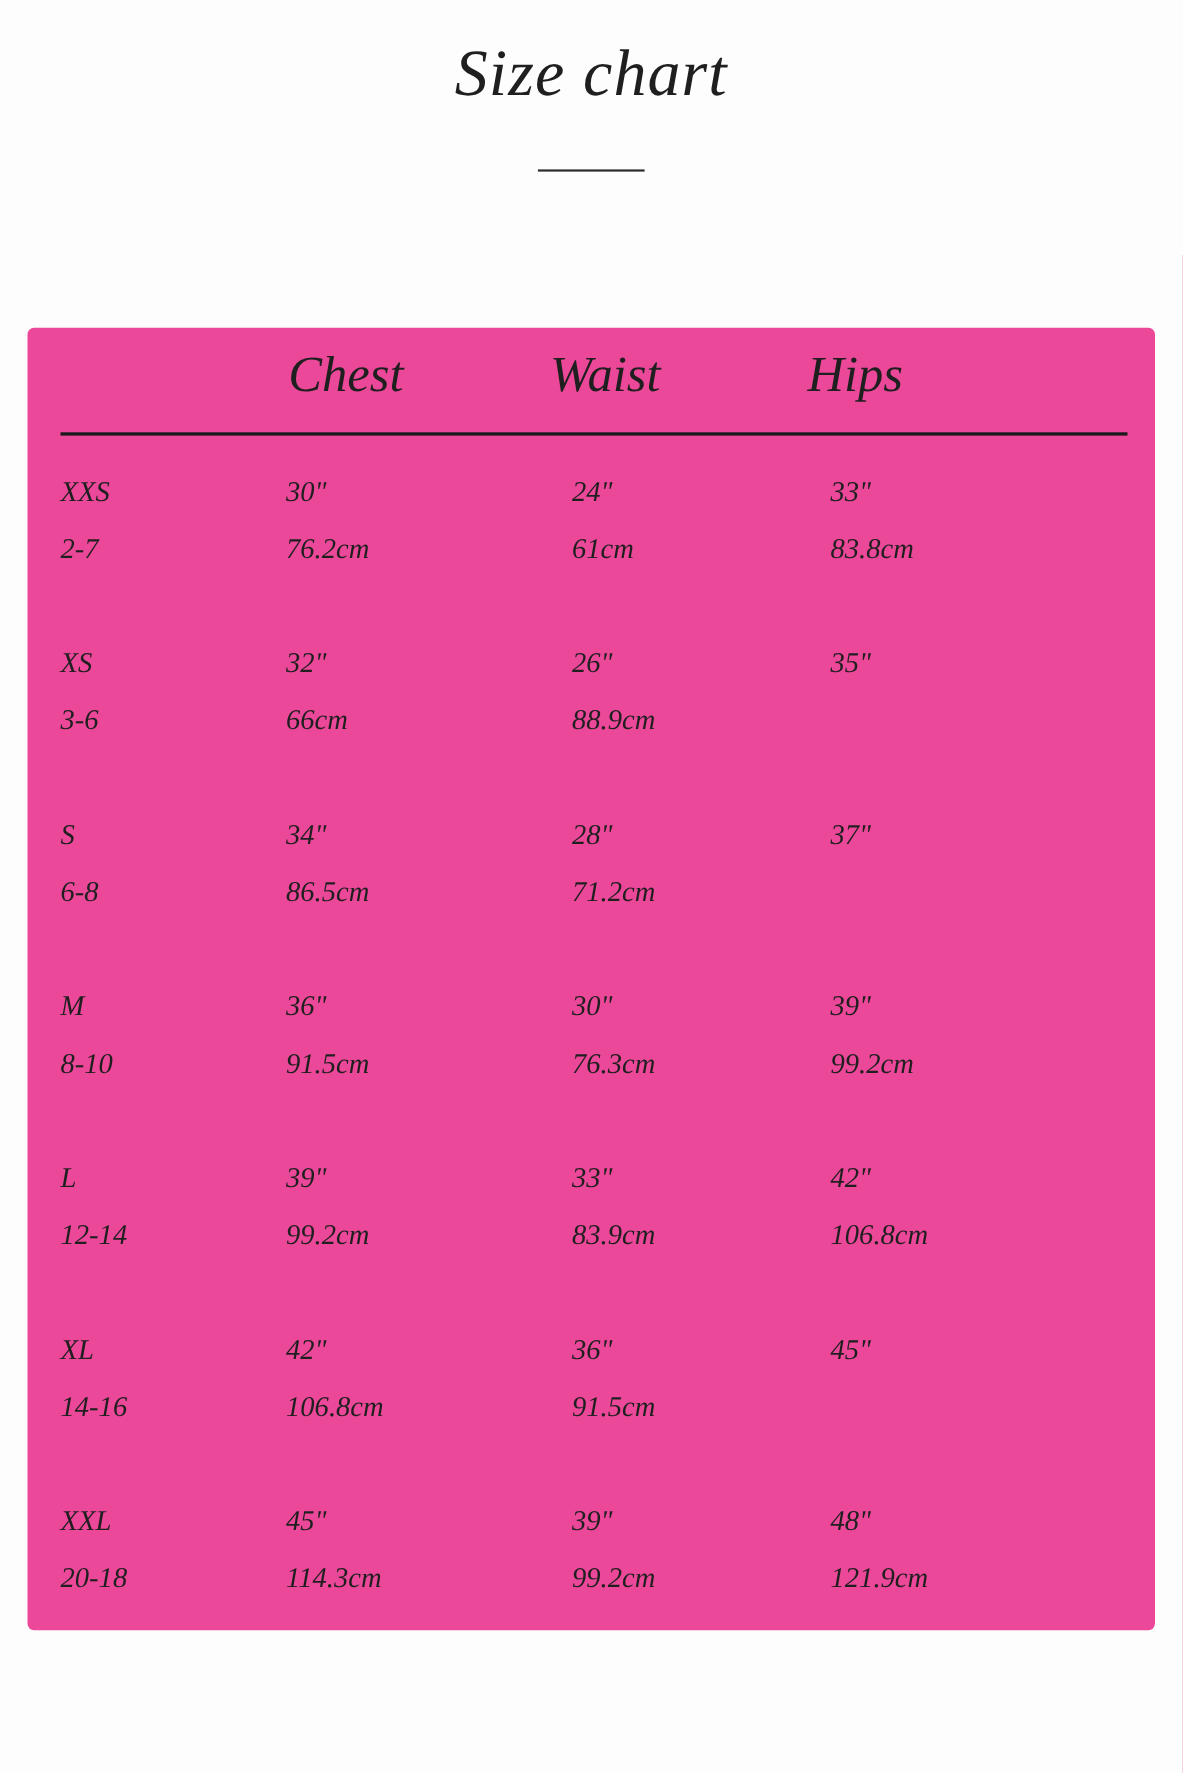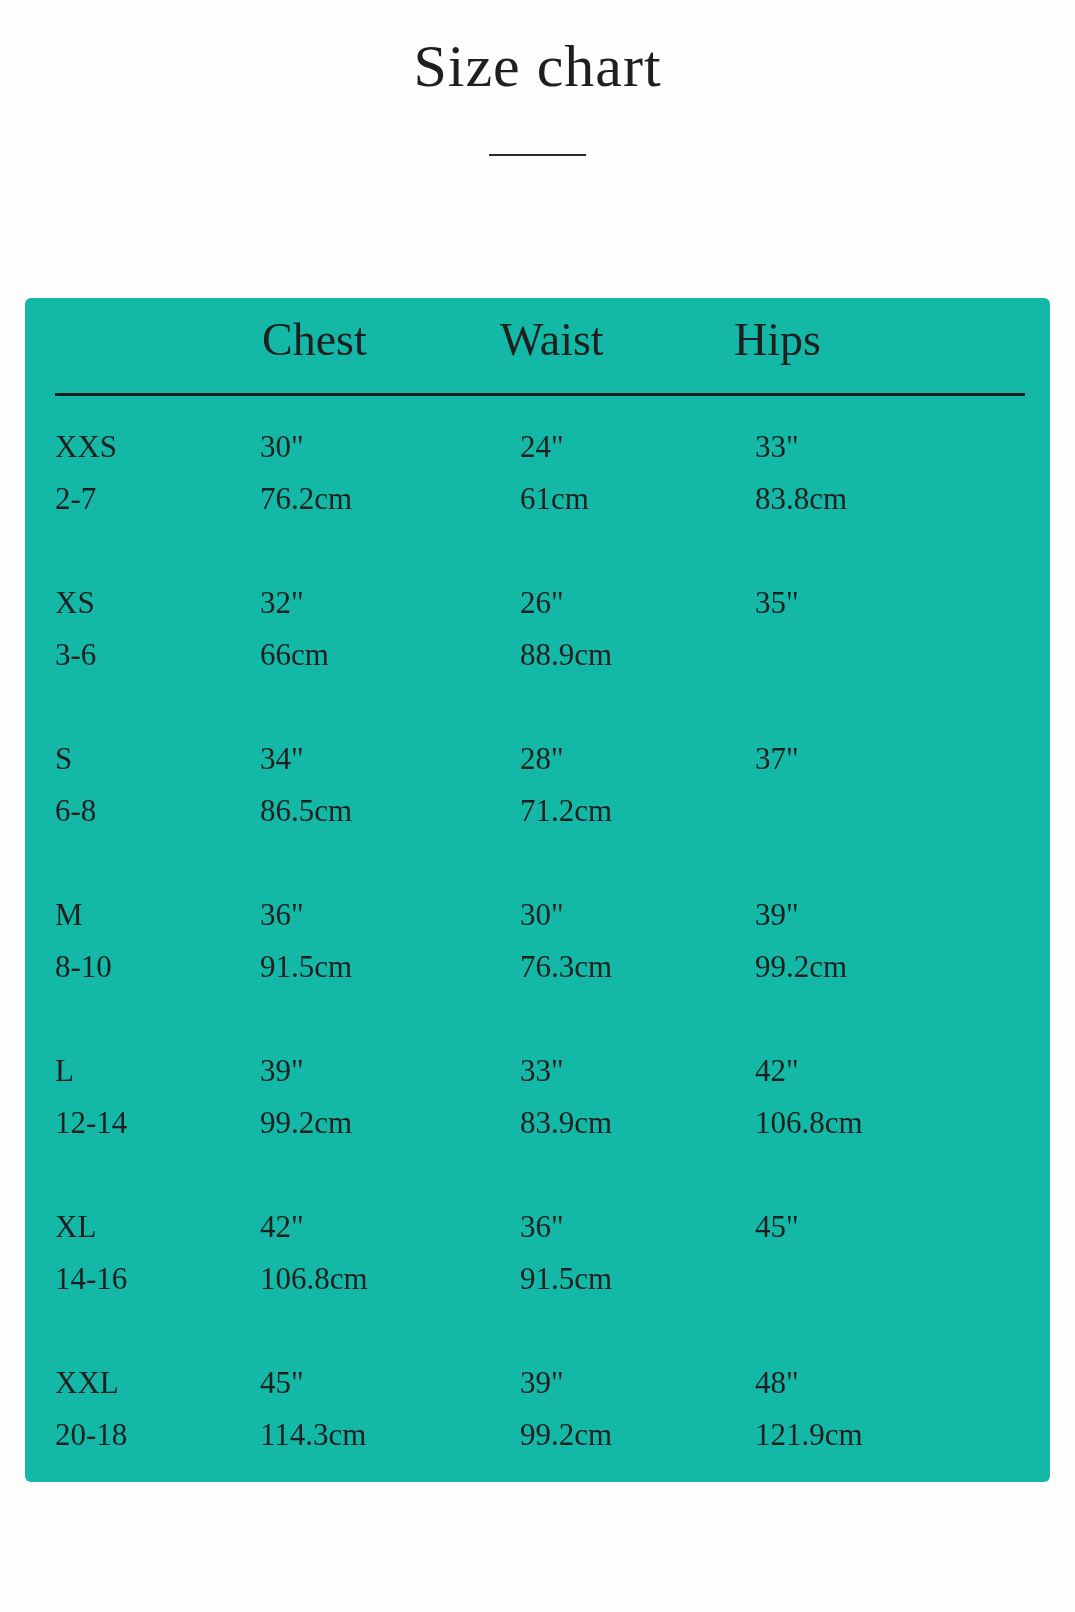--- a/index.html
+++ b/index.html
@@ -7,59 +7,60 @@
     padding: 0;
     background: #fdfdfd;
     font-family: "Liberation Serif", "DejaVu Serif", serif;
     color: #1f1f1f;
   }
   .page {
     width: 1075px;
     height: 1612px;
     position: relative;
     overflow: hidden;
+    font-style: italic;
   }
   .page-title {
     margin: 30px 0 0 0;
     text-align: center;
     font-size: 60px;
     font-weight: 400;
     line-height: 72px;
     letter-spacing: 1px;
   }
   .title-divider {
     width: 97px;
     height: 2px;
     background: #2b2b2b;
     margin: 52px auto 0 auto;
   }
   .card {
     margin: 142px 25px 0 25px;
-    background: #14b8a6;
+    background: #ec4899;
     border-radius: 6px;
     padding-bottom: 30px;
   }
   .head-wrap {
     margin: 0 25px 0 30px;
     border-bottom: 3px solid #1a1a1a;
   }
   .head {
     display: grid;
     grid-template-columns: 207px 238px 234px 1fr;
     padding: 14px 0 26px 0;
     font-size: 46px;
     line-height: 55px;
   }
   .rows .row { margin-top: 70px; }
   .rows .row:first-child { margin-top: 34px; }
   .line {
     display: grid;
     grid-template-columns: 205px 260px 235px 1fr;
     padding-left: 30px;
-    font-size: 31px;
+    font-size: 26px;
     line-height: 34px;
   }
   .line1 { height: 52px; }
   .cell { white-space: nowrap; }
 </style>
 </head>
 <body>
 
 <div class="page">
 

